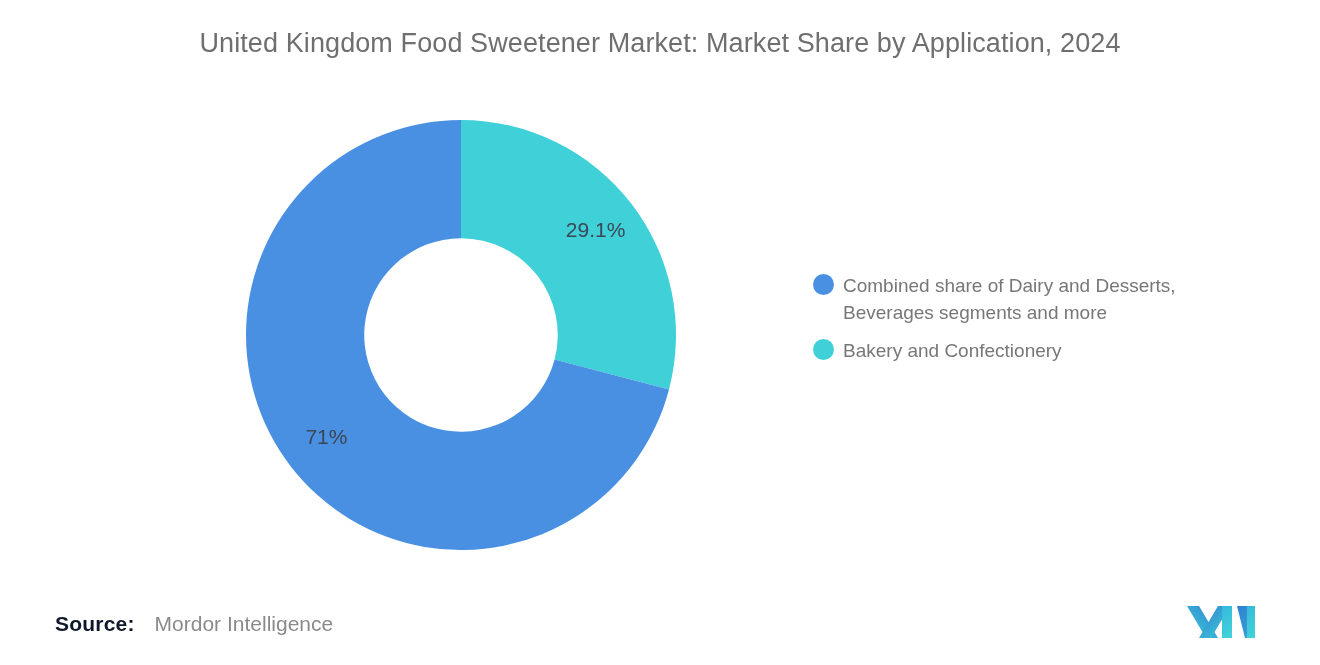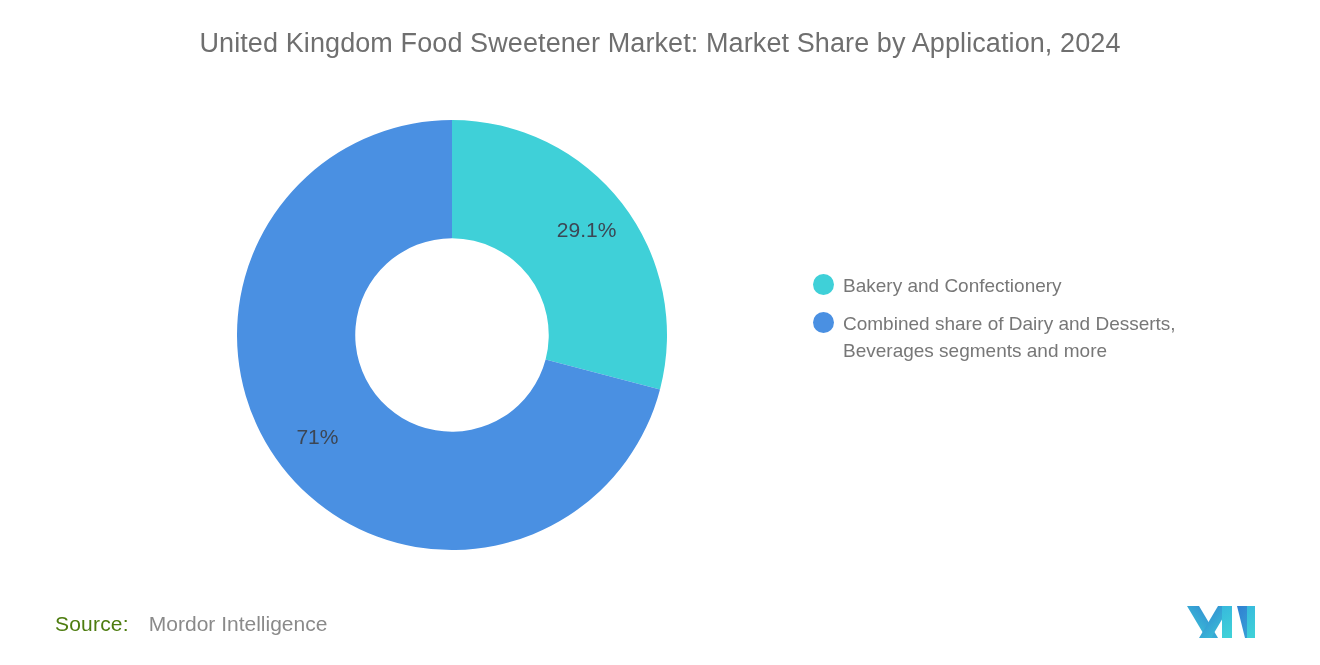--- a/index.html
+++ b/index.html
@@ -26,21 +26,21 @@
     font-size: 27px;
     font-weight: 400;
     color: #6f6f6f;
     letter-spacing: 0.1px;
     white-space: nowrap;
   }
 
   
   #donut-wrap {
     position: absolute;
-    left: 237px;
+    left: 246px;
     top: 120px;
     width: 430px;
     height: 430px;
   }
   #donut-svg {
     display: block;
     width: 430px;
     height: 430px;
   }
   .slice-label {
@@ -80,22 +80,22 @@
 
   
   #source-line {
     position: absolute;
     left: 55px;
     top: 612px;
     font-size: 21px;
     white-space: nowrap;
   }
   #source-label {
-    font-weight: 400;
-    color: #4d7c0f;
+    font-weight: 700;
+    color: #0f172a;
     letter-spacing: 0.2px;
   }
   #source-value {
     font-weight: 400;
     color: #8a8a8a;
     margin-left: 20px;
   }
 
   
   #brand-logo {
@@ -118,26 +118,26 @@
 
     <path id="slice-blue" d="M 423.00502521412204 269.39585908571036 A 215 215 0 1 1 214.99999999999997 0 L 214.99999999999997 118.25 A 96.75 96.75 0 1 0 308.6022613463549 239.47813658856964 Z" fill="#4a90e2"></path>
 
     <text id="label-teal" class="slice-label" x="349.6" y="111.1" text-anchor="middle" dominant-baseline="middle">29.1%</text>
     <text id="label-blue" class="slice-label" x="80.4" y="318.9" text-anchor="middle" dominant-baseline="middle">71%</text>
   </svg>
 </div>
 
 <div id="legend">
   <div class="legend-row">
+    <span class="legend-swatch" id="swatch-0" style="background: rgb(74, 144, 226);"></span>
+    <span class="legend-label">Combined share of Dairy and Desserts, Beverages segments and more</span>
+  </div>
+  <div class="legend-row">
     <span class="legend-swatch" id="swatch-1" style="background: rgb(63, 208, 216);"></span>
     <span class="legend-label">Bakery and Confectionery</span>
-  </div>
-  <div class="legend-row">
-    <span class="legend-swatch" id="swatch-0" style="background: rgb(74, 144, 226);"></span>
-    <span class="legend-label">Combined share of Dairy and Desserts, Beverages segments and more</span>
   </div>
 </div>
 
 <div id="source-line">
   <span id="source-label">Source:</span><span id="source-value">Mordor Intelligence</span>
 </div>
 
 <div id="brand-logo">
   <svg viewBox="0 0 72 42" width="72" height="42">
     <defs>

